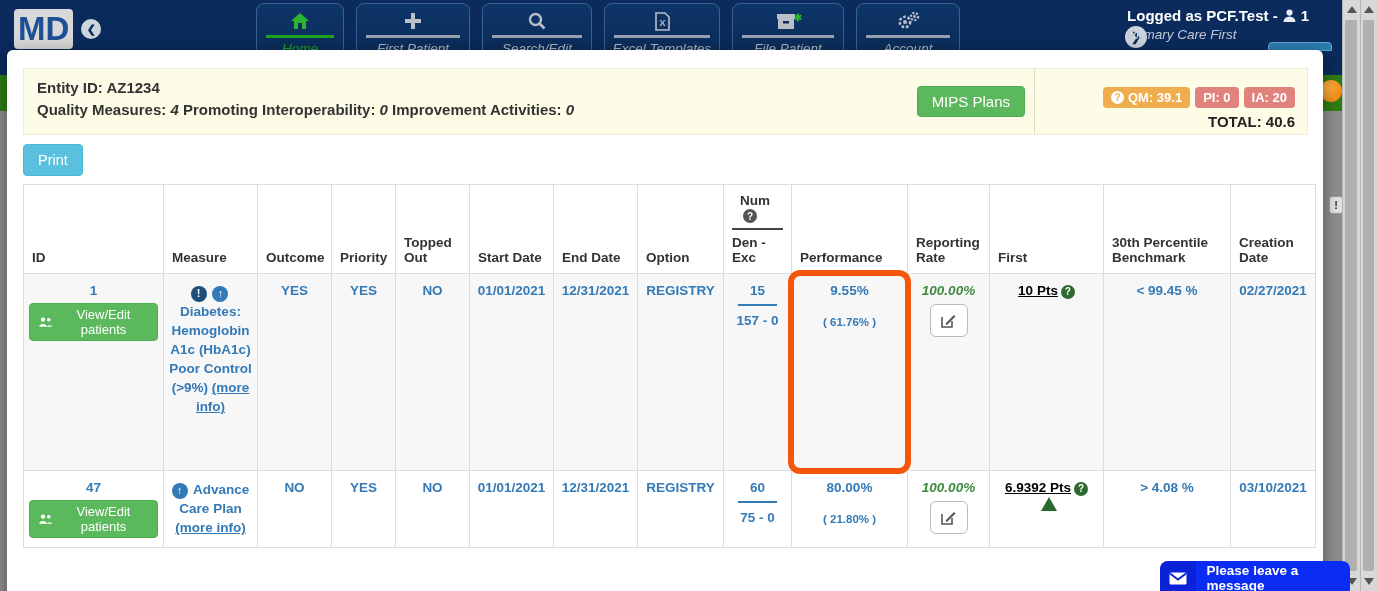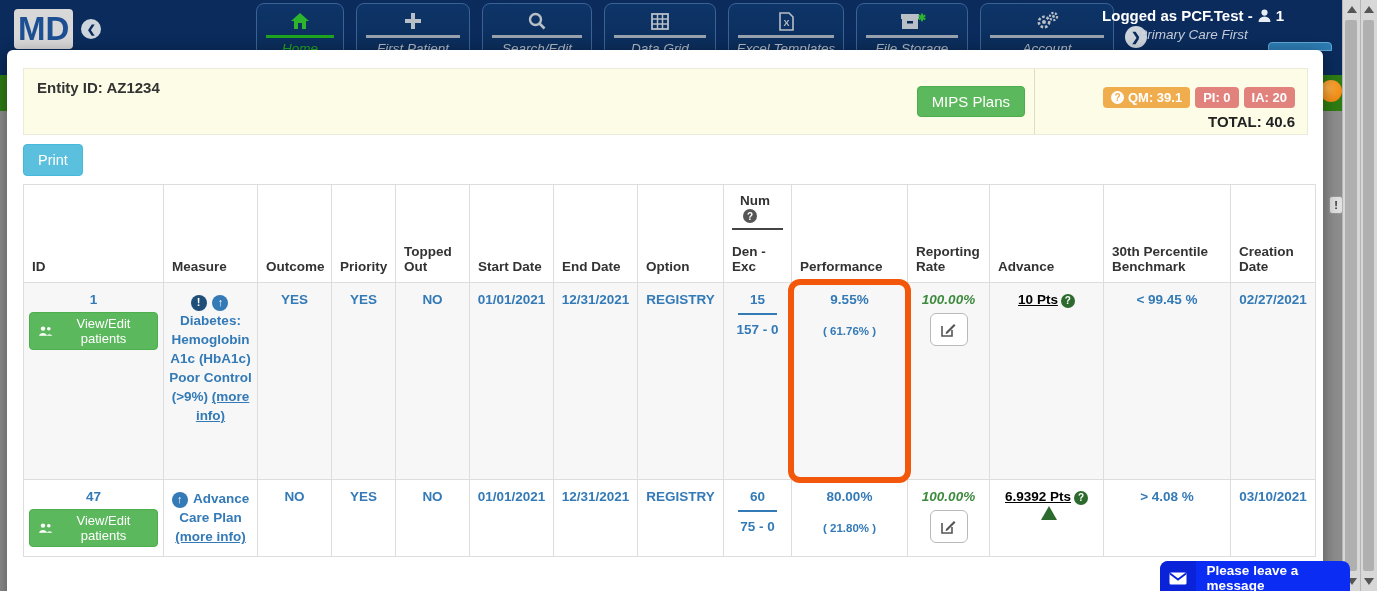--- a/index.html
+++ b/index.html
@@ -27,21 +27,21 @@
   .nav-tabs { position:absolute; left:256px; top:3px; display:flex; gap:12px; }
   .nav-tab { height:64px; border:1px solid #3a6394; border-radius:8px;
     background:linear-gradient(180deg,#0e3569,#0a2a55); padding-top:6px; text-align:center; }
   .nav-tab .tab-icon { height:22px; display:flex; align-items:center; justify-content:center; }
   .nav-tab .tab-rule { margin:3px 9px 3px 9px; border-top:3px solid #98a2ae; }
   .nav-tab.active .tab-rule { border-top-color:#1fa41f; }
   .nav-tab .tab-label { font-size:13.5px; color:#aeb6c0;font-style:italic; }
   .nav-tab.active .tab-label { color:#1fa41f; }
   .nav-right-chevron { position:absolute; left:1125px; top:26px; width:22px; height:22px; border-radius:50%;
     background:#cdd4dc; color:#0a2b5c; font-size:12px; font-weight:bold; display:flex; align-items:center; justify-content:center; }
-  .login-block { position:absolute; right:56px; top:7px; text-align:center; }
+  .login-block { position:absolute; right:31px; top:7px; text-align:left; }
   .login-line1 { color:#fff; font-weight:bold; font-size:15px; display:flex; align-items:center; gap:5px; justify-content:flex-end; }
   .login-line2 { color:#c3cbd7; font-style:italic; font-size:13.5px; margin-top:3px; }
   .nav-subbutton { position:absolute; left:1268px; top:42px; width:64px; height:9px; background:#2d7cb3;
     border:1px solid #5fa8d3; border-radius:4px 4px 0 0; }
 
   
   .scrollbar { position:absolute; top:0; height:591px; background:#d8d8d8; border-left:1px solid #b5b5b5; z-index:40; }
   .sb1 { left:1342px; width:18px; }
   .sb2 { left:1360px; width:17px; }
   .sb-arrow-up, .sb-arrow-down { position:absolute; left:50%; transform:translateX(-50%); width:0; height:0;
@@ -81,21 +81,21 @@
     border-radius:4px; padding:7px 14px; margin:9px 0 8px 0; }
 
   
   table.measures { border-collapse:collapse; table-layout:fixed; width:1292px; background:#fff; }
   .measures th, .measures td { border:1px solid #ddd; font-size:13.5px; }
   .measures th { color:#333; font-weight:bold; vertical-align:bottom; text-align:left; padding:8px 8px; height:54px; }
   .measures td { vertical-align:top; text-align:center; padding:9px 5px; font-weight:bold; color:#337ab7; }
   tr.stripe td { background:#f7f7f7; }
   .th-center { text-align:center; }
   .frac-num { display:inline-block; border-bottom:2px solid #444; padding:0 8px 5px; }
-  .frac-den { padding-top:14px; }
+  .frac-den { padding-top:5px; }
   td .frac-num { border-bottom-color:#337ab7; padding:0 12px 6px; }
   td .frac-den { padding-top:7px; }
   .cell-blue { color:#337ab7; font-weight:bold; }
   .cell-green { color:#3c8a3c; font-weight:bold;font-style:italic; }
   .measure-cell { text-align:left; line-height:19px; }
   .measure-link { color:#337ab7; text-decoration:underline; }
   .circle-ic { display:inline-flex; width:16px; height:16px; border-radius:50%; color:#fff; font-size:11px;
     font-weight:bold; align-items:center; justify-content:center; vertical-align:middle; margin-right:2px; }
   .ic-excl { background:#1f4e79; }
   .ic-up { background:#337ab7; }
@@ -163,56 +163,43 @@
     <div class="nav-tab" style="width:110px">
       <span class="tab-icon">
         <svg width="18" height="18" viewBox="0 0 18 18">
             <circle cx="7.5" cy="7.5" r="5.5" fill="none" stroke="#b9bfc7" stroke-width="2.4"></circle>
             <line x1="11.5" y1="11.5" x2="16.5" y2="16.5" stroke="#b9bfc7" stroke-width="2.6"></line>
           </svg>
       </span>
       <div class="tab-rule"></div>
       <div class="tab-label">Search/Edit</div>
     </div>
-    <div class="nav-tab" style="width:112px">
-      <span class="tab-icon">
-        <svg width="18" height="17" viewBox="0 0 18 17">
-            <rect x="1" y="1" width="16" height="15" fill="none" stroke="#b9bfc7" stroke-width="1.8"></rect>
-            <line x1="1" y1="6" x2="17" y2="6" stroke="#b9bfc7" stroke-width="1.5"></line>
-            <line x1="1" y1="11" x2="17" y2="11" stroke="#b9bfc7" stroke-width="1.5"></line>
-            <line x1="6.5" y1="1" x2="6.5" y2="16" stroke="#b9bfc7" stroke-width="1.5"></line>
-            <line x1="11.5" y1="1" x2="11.5" y2="16" stroke="#b9bfc7" stroke-width="1.5"></line>
-          </svg>
-      </span>
-      <div class="tab-rule"></div>
-      <div class="tab-label">Data Grid</div>
-    </div>
     <div class="nav-tab" style="width:116px">
       <span class="tab-icon">
         <svg width="15" height="19" viewBox="0 0 15 19">
             <path d="M1 1 h9 l4 4 v13 h-13 Z" fill="none" stroke="#b9bfc7" stroke-width="1.6"></path>
             <text x="7.5" y="14" text-anchor="middle" font-size="9" font-weight="bold" fill="#b9bfc7">X</text>
           </svg>
       </span>
       <div class="tab-rule"></div>
       <div class="tab-label">Excel Templates</div>
     </div>
     <div class="nav-tab" style="width:112px">
       <span class="tab-icon">
         <svg width="28" height="19" viewBox="0 0 28 19">
             <rect x="3" y="2" width="18" height="5" fill="#b9bfc7"></rect>
             <rect x="4" y="7" width="16" height="10" fill="#b9bfc7"></rect>
             <rect x="9" y="9" width="6" height="2.5" fill="#0a2a55"></rect>
             <text x="24" y="9" text-anchor="middle" font-size="10" font-weight="bold" fill="#2db52d">✱</text>
           </svg>
       </span>
       <div class="tab-rule"></div>
-      <div class="tab-label">File Storage</div>
-    </div>
-    <div class="nav-tab" style="width:134px">
+      <div class="tab-label">File Patient</div>
+    </div>
+    <div class="nav-tab" style="width:104px">
       <span class="tab-icon">
         <svg width="26" height="20" viewBox="0 0 26 20">
           <circle cx="10" cy="11" r="5.2" fill="none" stroke="#b9bfc7" stroke-width="2.6" stroke-dasharray="2.6 1.8"></circle>
             <circle cx="10" cy="11" r="2" fill="#b9bfc7"></circle>
           <circle cx="19.5" cy="5.5" r="3.6" fill="none" stroke="#b9bfc7" stroke-width="2.2" stroke-dasharray="2.1 1.5"></circle>
             <circle cx="19.5" cy="5.5" r="1.4" fill="#b9bfc7"></circle>
         </svg>
       </span>
       <div class="tab-rule"></div>
       <div class="tab-label">Account</div>
@@ -237,20 +224,28 @@
   <div class="nav-subbutton"></div>
 </div>
 
 <div class="modal">
   <div class="modal-body">
 
     
     <div class="well">
       <div class="well-left">
         <div class="well-line">Entity ID: AZ1234</div>
+        <div class="well-line">
+          <span>Quality Measures:</span>
+          <span class="italic-num">4</span>
+          <span>Promoting Interoperability:</span>
+          <span class="italic-num">0</span>
+          <span>Improvement Activities:</span>
+          <span class="italic-num">0</span>
+        </div>
       </div>
       <button class="mips-btn">MIPS Plans</button>
       <div class="well-divider"></div>
       <div class="well-right">
         <div class="badge-row">
           <span class="badge badge-qm">
             <span class="q-white">?</span>
             <span>QM: 39.1</span>
           </span>
           <span class="badge badge-red">PI: 0</span>
@@ -291,21 +286,21 @@
           <th>End Date</th>
           <th>Option</th>
           <th class="th-center">
             <span class="frac-num">
               <span>Num</span><span class="q-gray">?</span>
             </span>
             <div class="frac-den">Den - Exc</div>
           </th>
           <th>Performance</th>
           <th>Reporting Rate</th>
-          <th>Advance</th>
+          <th>First</th>
           <th>30th Percentile Benchmark</th>
           <th>Creation Date</th>
         </tr>
       </thead>
       <tbody>
 
         <tr class="stripe" style="height:197px">
           <td>
             <div class="cell-blue">1</div>
             <button class="viewedit-btn">

